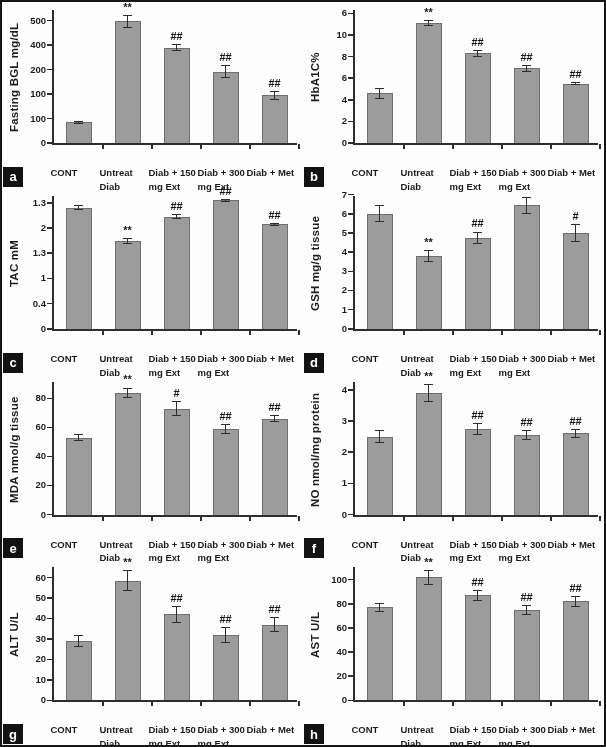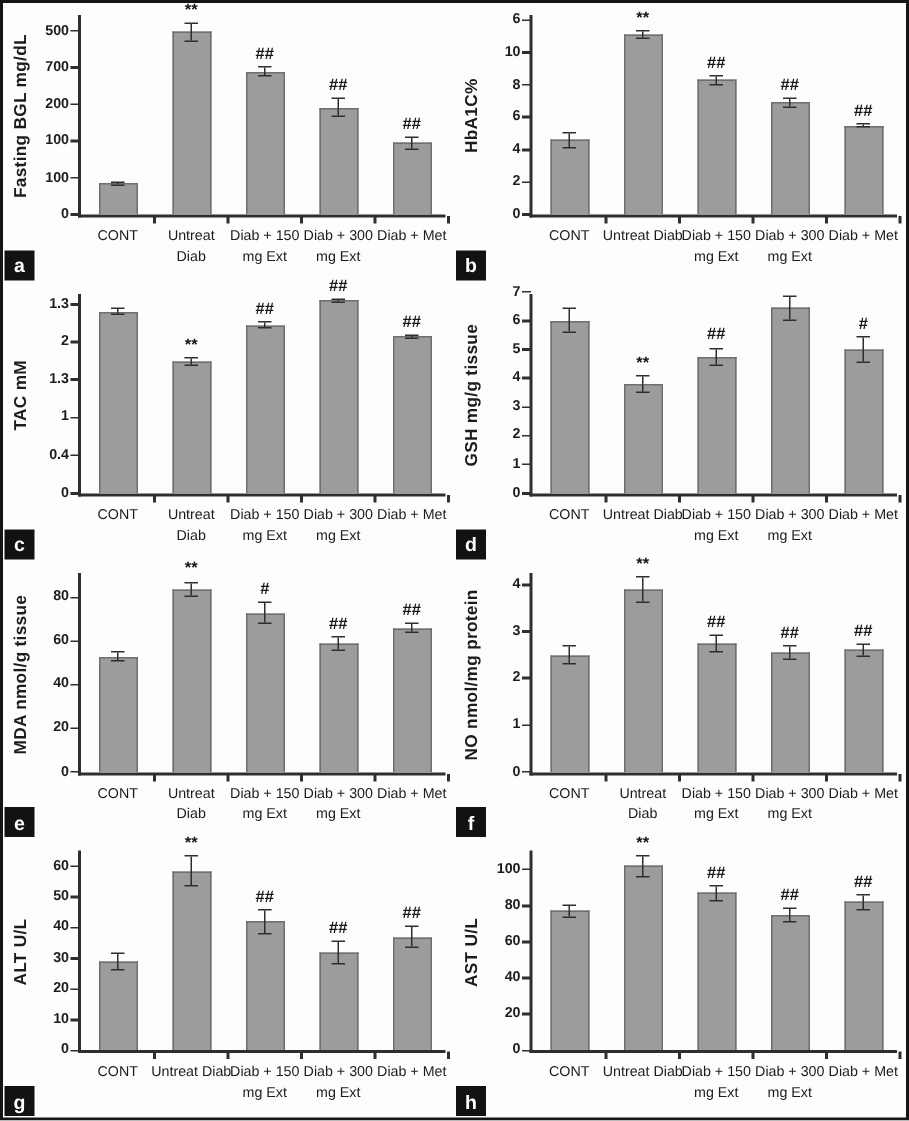--- a/index.html
+++ b/index.html
@@ -44,22 +44,22 @@
     font-weight:bold; font-size:11px; color:#161616; white-space:nowrap;
     line-height:1;
   }
   .ytick-mark { position:absolute; left:-7px; width:6px; height:1.5px; background:#2e2e2e; }
   .ytick-lab {
     position:absolute; left:-46px; width:38px; text-align:right;
     font-weight:bold; font-size:9.5px; color:#1c1c1c; line-height:1;
   }
   .xtick-mark { position:absolute; bottom:-6px; width:1.5px; height:5px; background:#2e2e2e; }
   .xcat {
-    position:absolute; top:141px; width:56px; margin-left:-28px;
-    text-align:center; font-weight:normal; font-size:9.5px; color:#1c1c1c;
+    position:absolute; top:156px; width:56px; margin-left:-28px;
+    text-align:left; font-weight:bold; font-size:9.5px; color:#1c1c1c;
     line-height:1.45;
   }
   .letterbox {
     position:absolute; left:1px; bottom:1px; width:20px; height:20px;
     background:#121212; color:#ffffff; font-weight:bold; font-size:13px;
     display:flex; align-items:center; justify-content:center; line-height:1;
   }
 </style>
 </head>
 <body>
@@ -70,21 +70,21 @@
     <div class="plot">
         <div class="ytick-mark" style="bottom: -0.75px;"></div>
         <div class="ytick-lab" style="bottom: -4.5px;">0</div>
         <div class="ytick-mark" style="bottom: 23.7065px;"></div>
         <div class="ytick-lab" style="bottom: 19.9565px;">100</div>
         <div class="ytick-mark" style="bottom: 48.163px;"></div>
         <div class="ytick-lab" style="bottom: 44.413px;">100</div>
         <div class="ytick-mark" style="bottom: 72.6196px;"></div>
         <div class="ytick-lab" style="bottom: 68.8696px;">200</div>
         <div class="ytick-mark" style="bottom: 97.0761px;"></div>
-        <div class="ytick-lab" style="bottom: 93.3261px;">700</div>
+        <div class="ytick-lab" style="bottom: 93.3261px;">400</div>
         <div class="ytick-mark" style="bottom: 121.533px;"></div>
         <div class="ytick-lab" style="bottom: 117.783px;">500</div>
         <div class="bar" style="left: 11.5px; height: 20.788px;"></div>
         <div class="err" style="left: 20px; bottom: 19.3207px; height: 2.93478px;"></div>
         <div class="xtick-mark" style="left: 48.25px;"></div>
         <div class="xcat" style="left: 24.5px;">
           <div>CONT</div>
         </div>
         <div class="bar" style="left: 60.5px; height: 121.549px;"></div>
         <div class="err" style="left: 69px; bottom: 114.701px; height: 13.6957px;"></div>

